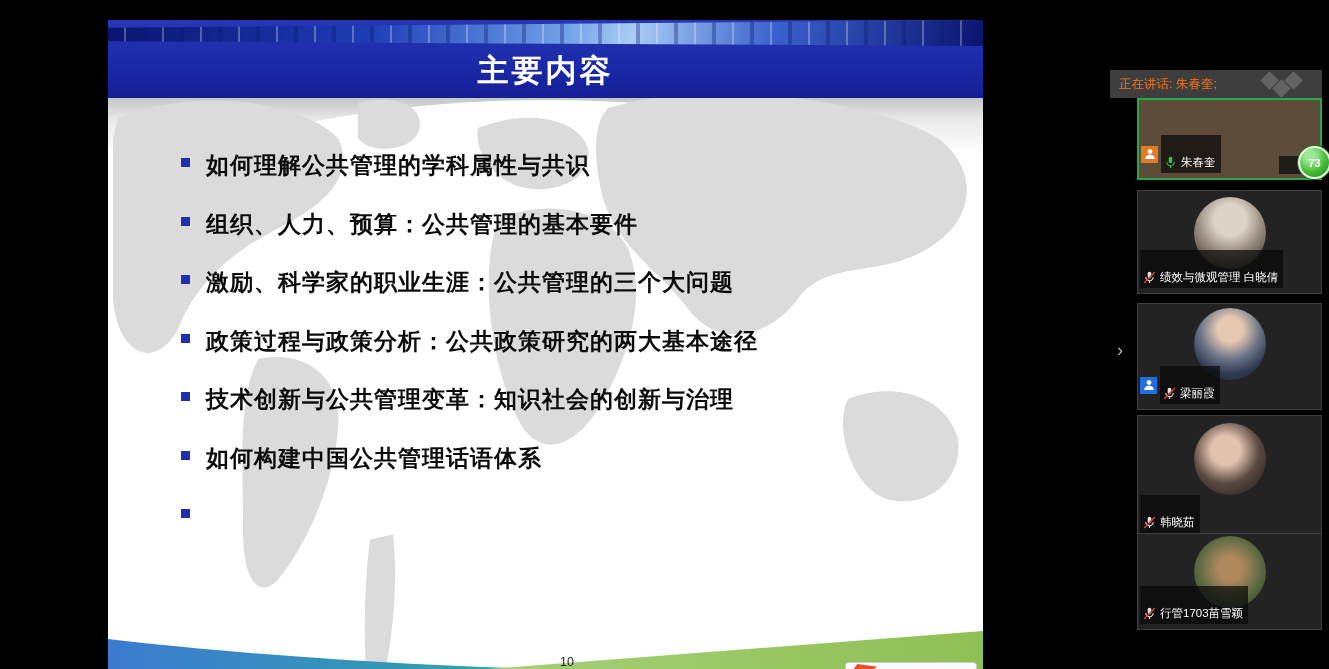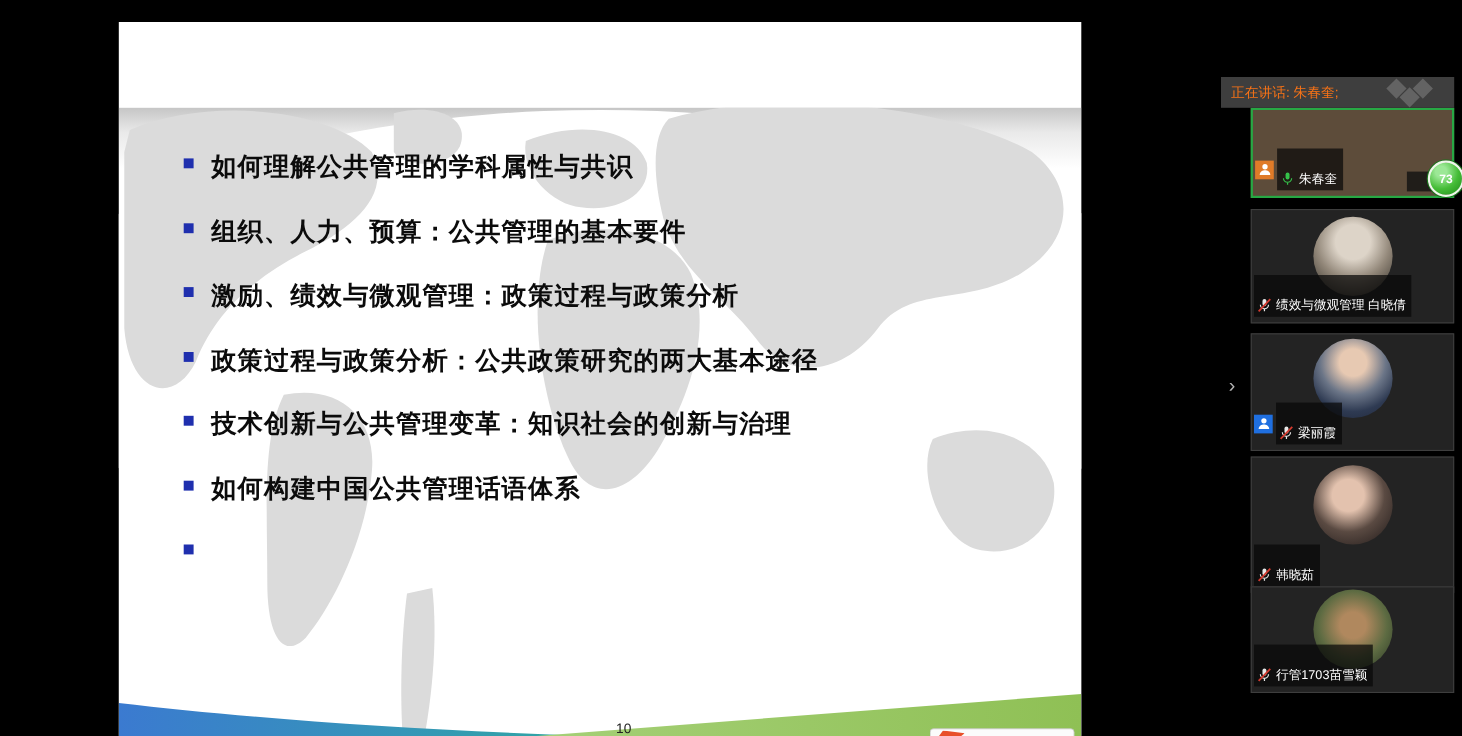--- a/index.html
+++ b/index.html
@@ -14,21 +14,21 @@
     background:linear-gradient(100deg,#0a1470 0%,#1e3db6 30%,#6ea0e6 52%,#a9cdf4 60%,#3a62cc 76%,#0a1470 100%);
     clip-path:polygon(0 30%,100% 0,100% 100%,0 82%);overflow:hidden;}
   .banner-circuit::after{content:"";position:absolute;inset:0;
     background:repeating-linear-gradient(90deg,transparent 0 16px,rgba(255,255,255,.28) 16px 18px,transparent 18px 34px,rgba(10,25,110,.35) 34px 38px);}
   .slide-title{position:absolute;left:0;right:0;top:30px;text-align:center;color:#fff;
     font-size:31px;font-weight:bold;letter-spacing:3px;}
   .slide-body{position:absolute;left:0;top:78px;width:100%;height:571px;
     background:linear-gradient(180deg,#c6c6c6 0px,#e9e9e9 22px,#ffffff 55px);}
   .banner-bulge{position:absolute;left:-10%;top:2px;width:120%;height:420px;background:#fff;border-radius:50%;}
   .worldmap{position:absolute;left:0;top:0;width:100%;height:100%;z-index:1;}
-  .bullets{position:absolute;left:0;top:36px;margin:2px;padding:0;list-style:none;z-index:2;width:100%;}
+  .bullets{position:absolute;left:0;top:36px;margin:16px;padding:0;list-style:none;z-index:2;width:100%;}
   .bullets li{position:relative;padding-left:82px;margin-bottom:32.5px;height:26px;
     font-size:23px;font-weight:bold;color:#0b0b0b;letter-spacing:1px;white-space:nowrap;}
   .bullets li .sq{position:absolute;left:57px;top:8px;width:9px;height:9px;background:#1f2fae;}
   .bottom-band{position:absolute;left:0;bottom:0;width:100%;height:46px;z-index:2;}
   .bottom-band svg{display:block;width:100%;height:100%;}
   .page-number{position:absolute;left:452px;bottom:0px;z-index:3;font-size:12.5px;color:#222;}
 
   
   .share-toolbar{position:absolute;left:845px;top:662px;width:132px;height:8px;background:#fbfbfb;
     border:1px solid #c9c9c9;border-bottom:none;border-radius:4px 4px 0 0;z-index:9;}
@@ -75,38 +75,42 @@
     border:2px solid #eef7ea;box-shadow:0 0 0 1px #18771a;color:#fff;font-size:11px;font-weight:bold;
     display:flex;align-items:center;justify-content:center;z-index:4;}
   .micsvg{flex:none;display:block;}
 </style>
 </head>
 <body>
 
 <div class="screen">
 
   <div class="slide">
+    <div class="banner">
+      <div class="banner-circuit"></div>
+      <div class="slide-title">主要内容</div>
+    </div>
     <div class="slide-body">
       <div class="banner-bulge"></div>
       <svg class="worldmap" viewBox="0 0 875 569" preserveAspectRatio="none">
         <g fill="#dbdbdb">
           <path d="M10,20 C80,-10 190,0 230,40 C250,80 210,110 170,130 C130,150 90,180 70,230 C50,270 10,260 5,200 L5,40 Z"></path>
           <path d="M150,260 C200,250 235,280 230,330 C225,390 195,450 170,480 C150,500 135,480 135,430 C135,360 130,300 150,260 Z"></path>
           <path d="M250,5 C290,-5 320,10 310,35 C300,55 260,55 250,40 Z"></path>
           <path d="M370,30 C420,10 470,20 480,50 C485,80 450,95 420,90 C395,88 365,60 370,30 Z"></path>
           <path d="M390,120 C440,100 500,110 520,150 C540,200 520,260 490,310 C465,350 430,360 410,320 C385,270 370,180 390,120 Z"></path>
           <path d="M500,10 C600,-20 760,0 830,40 C870,70 870,120 820,150 C770,180 720,160 690,200 C660,240 610,250 580,210 C550,170 510,150 495,100 C485,60 485,25 500,10 Z"></path>
           <path d="M740,300 C790,280 840,300 850,340 C855,380 820,410 780,400 C745,390 725,330 740,300 Z"></path>
           <path d="M262,440 L285,435 C290,480 285,530 278,569 L258,569 C255,520 258,470 262,440 Z"></path>
         </g>
       </svg>
       <ul class="bullets">
         <li><span class="sq"></span><span>如何理解公共管理的学科属性与共识</span></li>
         <li><span class="sq"></span><span>组织、人力、预算：公共管理的基本要件</span></li>
-        <li><span class="sq"></span><span>激励、绩效与微观管理：政策过程与政策分析</span></li>
+        <li><span class="sq"></span><span>激励、科学家的职业生涯：公共管理的三个大问题</span></li>
         <li><span class="sq"></span><span>政策过程与政策分析：公共政策研究的两大基本途径</span></li>
         <li><span class="sq"></span><span>技术创新与公共管理变革：知识社会的创新与治理</span></li>
         <li><span class="sq"></span><span>如何构建中国公共管理话语体系</span></li>
         <li><span class="sq"></span></li>
       </ul>
       <div class="bottom-band">
         <svg viewBox="0 0 875 46" preserveAspectRatio="none">
           <defs>
             <linearGradient id="bandL" x1="0" y1="0" x2="1" y2="0">
               <stop offset="0" stop-color="#3b7ad0"></stop>

